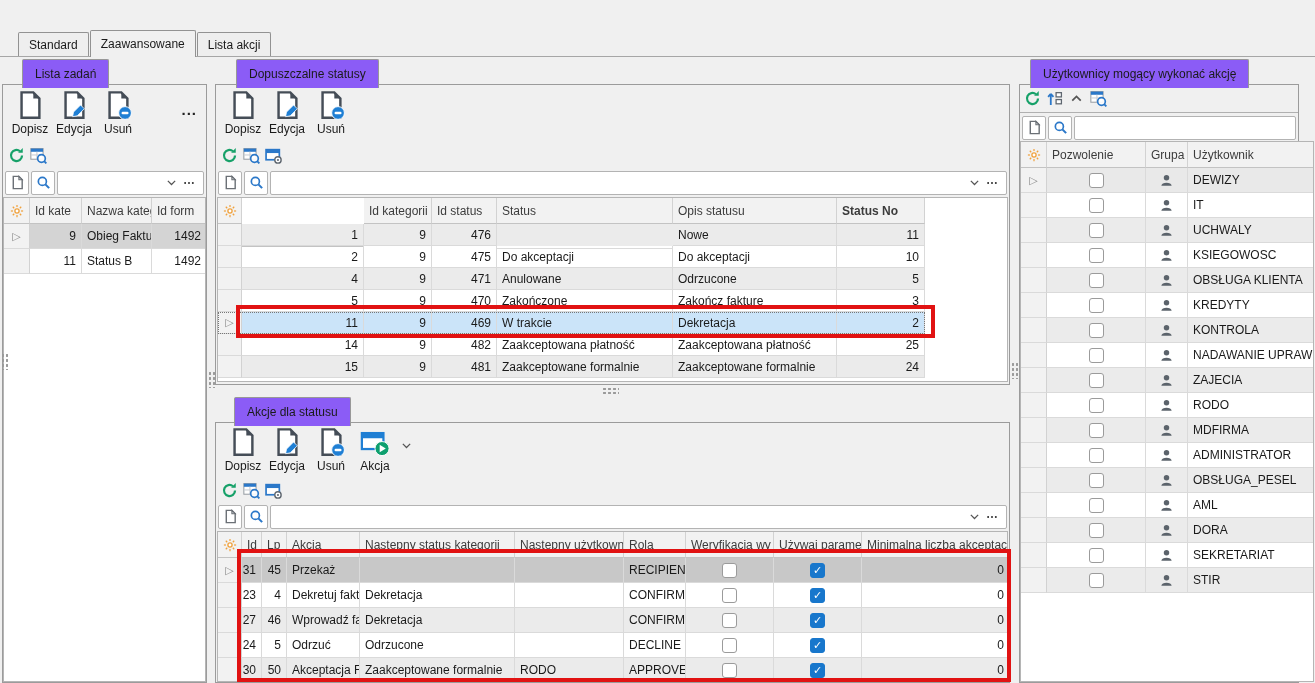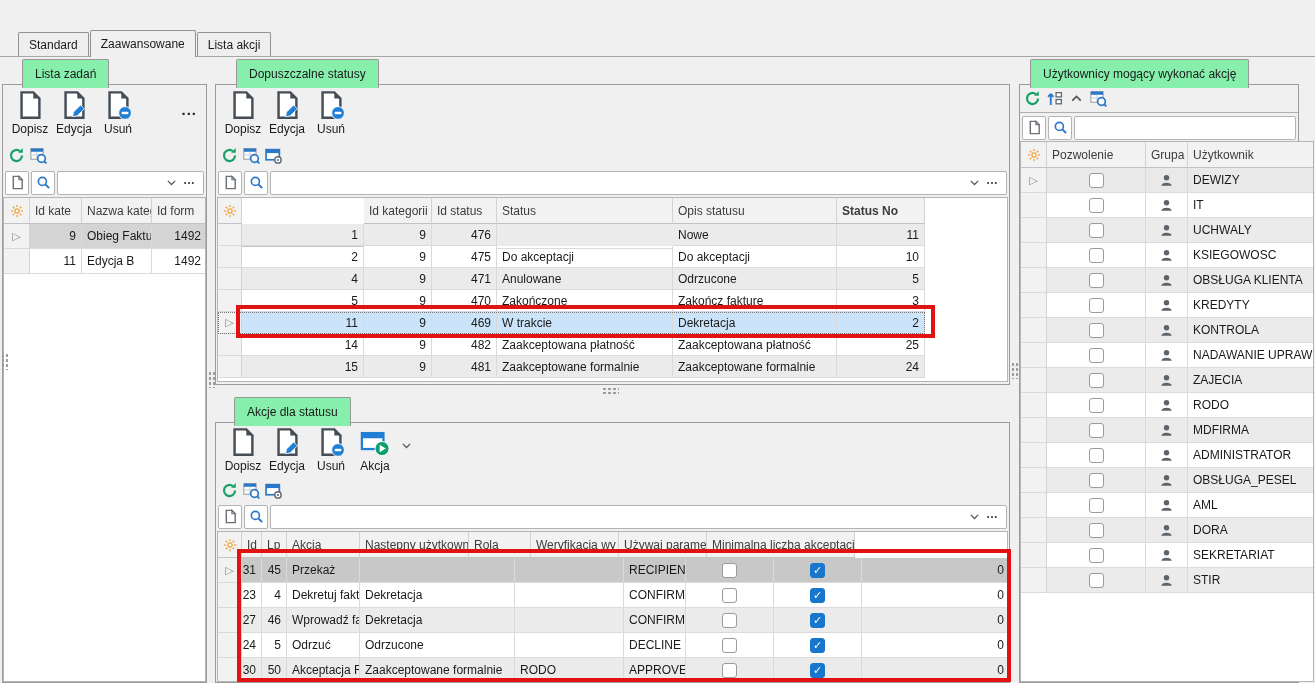--- a/index.html
+++ b/index.html
@@ -10,21 +10,21 @@
   .ic{display:flex;align-items:center;justify-content:center}
 
   
   .toptabs{position:absolute;left:18px;top:30px;height:27px;display:flex;align-items:flex-end;z-index:6}
   .toptab{height:24px;margin-bottom:1px;padding:0 10px;display:flex;align-items:center;background:#eeeeee;
     border:1px solid #929292;border-bottom:none;border-radius:2px 2px 0 0;margin-right:1px}
   .toptab.active{height:27px;margin-bottom:0;background:#f0f0f0;z-index:7}
   .topline{position:absolute;left:0;top:56px;width:1315px;height:1px;background:#a6a6a6}
 
   
-  .ptab{position:absolute;height:26px;padding:14px 12px;display:flex;align-items:center;background:#86efac;
+  .ptab{position:absolute;height:26px;padding:14px 12px;display:flex;align-items:center;background:#8b5cf6;
     border:1px solid #989898;border-bottom:none;border-radius:2px 2px 0 0;z-index:4}
   .pbody{position:absolute;background:#f0f0f0;border:1px solid #9b9b9b;z-index:3}
 
   
   .bigbar{position:absolute;left:5px;top:3px;height:54px;display:flex;align-items:flex-start}
   .tbtn{min-width:44px;padding:2px 2px 0;display:flex;flex-direction:column;align-items:center}
   .ticon{width:30px;height:30px}
   .tlabel{margin-top:2px;white-space:nowrap;color:#1a1a1a}
   .tb-chevron{width:13px;height:13px;margin-left:3px;margin-top:14px}
   .tb-overflow{position:absolute;right:9px;top:16px;font-size:15px;font-weight:bold;letter-spacing:1px;color:#222}
@@ -180,21 +180,21 @@
         </div>
         <div class="grow" style="height: 25px; width: 203px; background: rgb(212, 212, 212);">
           <div class="gcell gind" style="width: 26px;">▷</div>
           <div class="gcell cellr" style="width: 52px;">9</div>
           <div class="gcell" style="width: 70px;">Obieg Faktur</div>
           <div class="gcell cellr" style="width: 55px;">1492</div>
         </div>
         <div class="grow" style="height: 25px; width: 203px; background: rgb(255, 255, 255);">
           <div class="gcell gind" style="width: 26px;"></div>
           <div class="gcell cellr" style="width: 52px;">11</div>
-          <div class="gcell" style="width: 70px;">Edycja B</div>
+          <div class="gcell" style="width: 70px;">Status B</div>
           <div class="gcell cellr" style="width: 55px;">1492</div>
         </div>
       </div>
   <div class="tb-overflow">...</div>
     </div>
 
   <div class="ptab" style="left:236px;top:59px">Dopuszczalne statusy</div>
   <div class="pbody" id="body-status" style="left:215px;top:84px;width:795px;height:301px">
     <div class="bigbar" id="tb-status">
         <div class="tbtn">
@@ -491,20 +491,21 @@
                   <line x1="11.2" y1="11.2" x2="12.8" y2="12.8"></line>
                   <line x1="3.2" y1="12.8" x2="4.8" y2="11.2"></line>
                   <line x1="11.2" y1="4.8" x2="12.8" y2="3.2"></line>
                 </g>
               </svg>
             </span>
           </div>
           <div class="gcell" style="width: 20px;">Id</div>
           <div class="gcell" style="width: 25px;">Lp</div>
           <div class="gcell" style="width: 73px;">Akcja</div>
+          <div class="gcell" style="width: 155px;">Następny status kategorii</div>
           <div class="gcell" style="width: 109px;">Następny użytkowni</div>
           <div class="gcell" style="width: 62px;">Rola</div>
           <div class="gcell" style="width: 88px;">Weryfikacja wy</div>
           <div class="gcell" style="width: 88px;">Używaj paramet</div>
           <div class="gcell" style="width: 148px;">Minimalna liczba akceptacji</div>
         </div>
         <div class="grow" style="height: 25px; width: 792px; background: rgb(200, 200, 200);">
           <div class="gcell gind" style="width: 24px;">▷</div>
           <div class="gcell cellr" style="width: 20px;">31</div>
           <div class="gcell cellr" style="width: 25px;">45</div>

